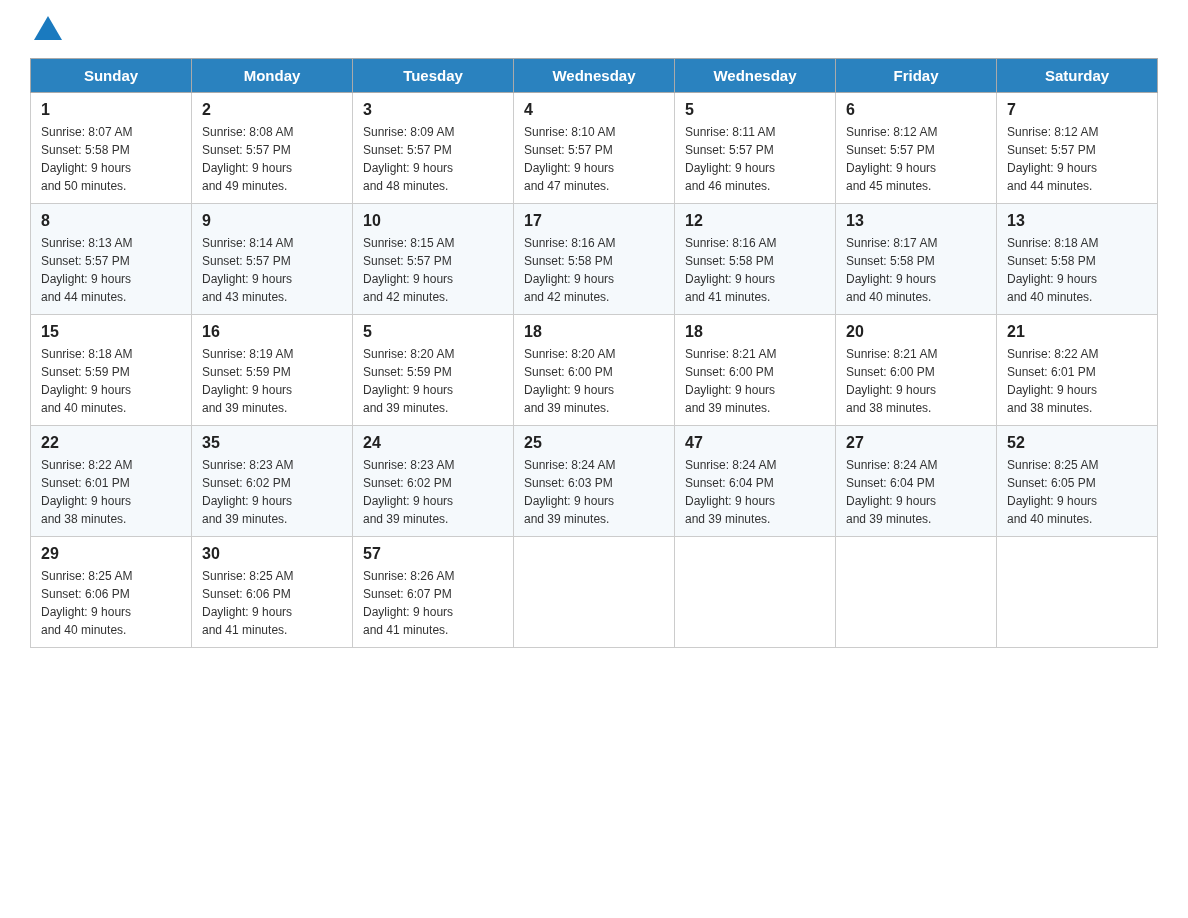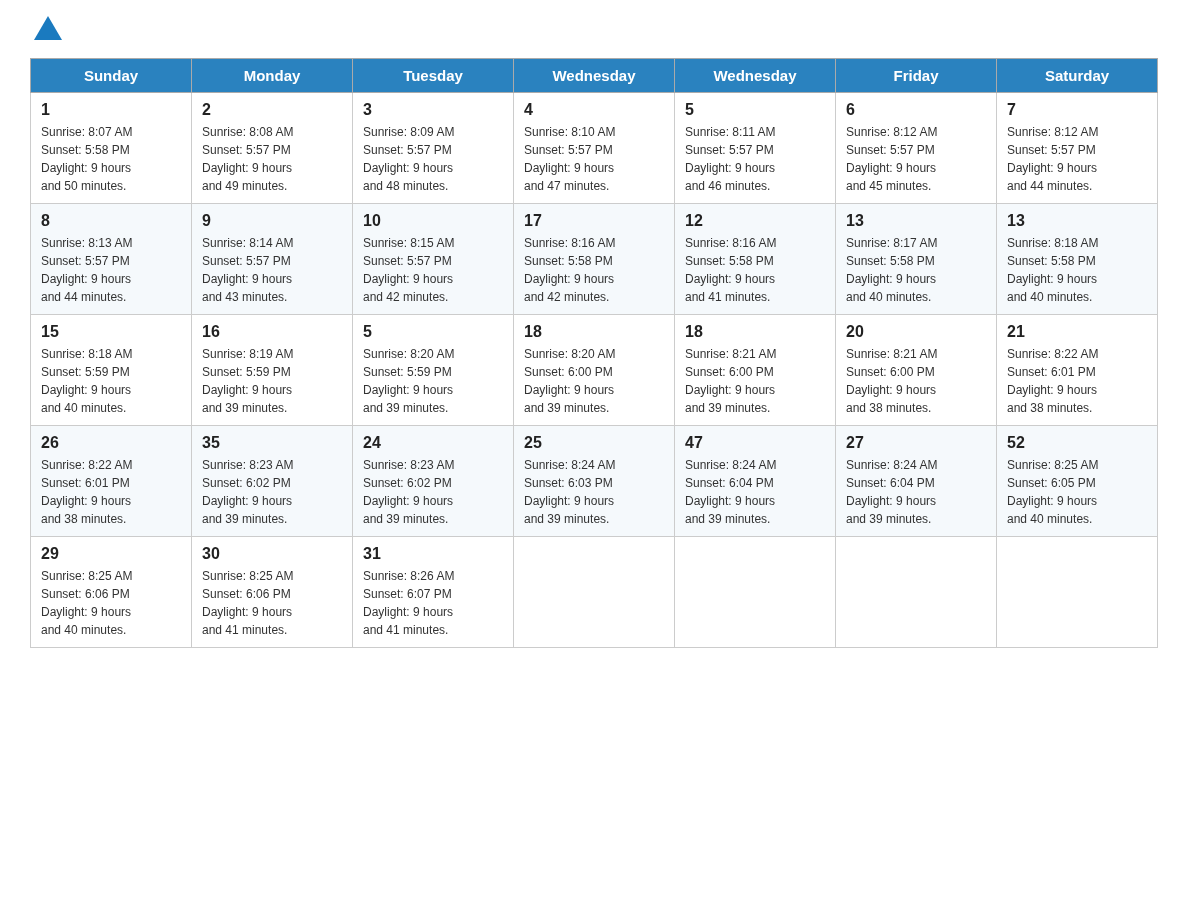--- a/index.html
+++ b/index.html
@@ -326,21 +326,21 @@
           <div class="day-info">
             Sunrise: 8:22 AM<br>
             Sunset: 6:01 PM<br>
             Daylight: 9 hours<br>
             and 38 minutes.
           </div>
         </td>
       </tr>
       <tr class="row-even">
         <td>
-          <span class="day-number">26</span>
+          <span class="day-number">22</span>
           <div class="day-info">
             Sunrise: 8:22 AM<br>
             Sunset: 6:01 PM<br>
             Daylight: 9 hours<br>
             and 38 minutes.
           </div>
         </td>
         <td>
           <span class="day-number">35</span>
           <div class="day-info">
@@ -409,21 +409,21 @@
         <td>
           <span class="day-number">30</span>
           <div class="day-info">
             Sunrise: 8:25 AM<br>
             Sunset: 6:06 PM<br>
             Daylight: 9 hours<br>
             and 41 minutes.
           </div>
         </td>
         <td>
-          <span class="day-number">31</span>
+          <span class="day-number">57</span>
           <div class="day-info">
             Sunrise: 8:26 AM<br>
             Sunset: 6:07 PM<br>
             Daylight: 9 hours<br>
             and 41 minutes.
           </div>
         </td>
         <td class="empty-cell"></td>
         <td class="empty-cell"></td>
         <td class="empty-cell"></td>

